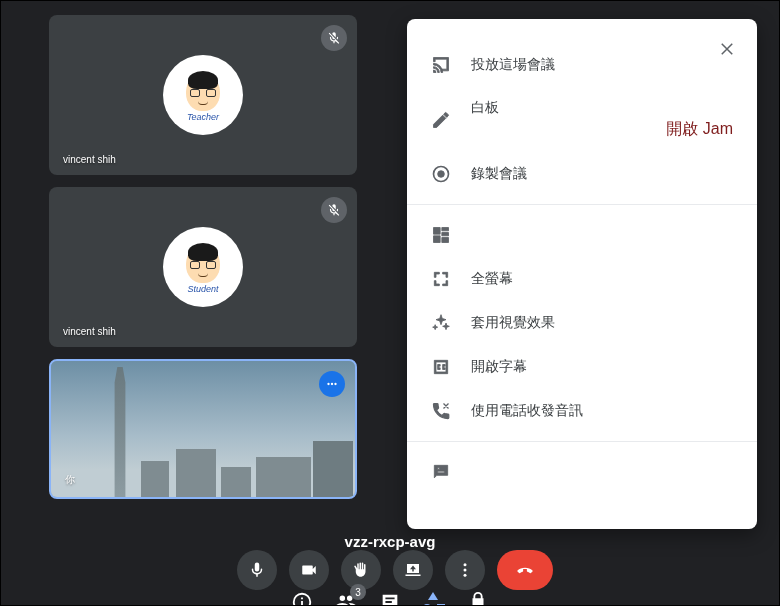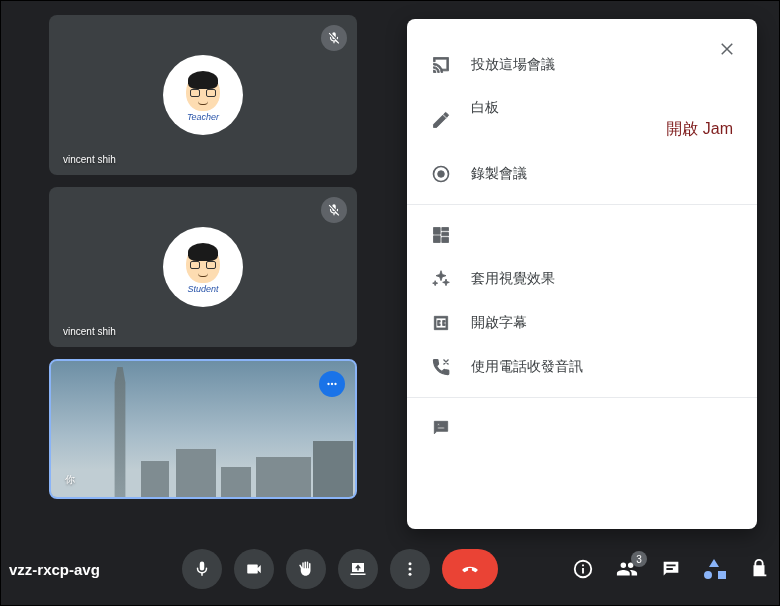--- a/index.html
+++ b/index.html
@@ -112,21 +112,22 @@
   .menu-item .mi-text { flex:1; color:#3c4043; font-size:14px; }
   .menu-item .mi-sub { font-size:16px; color:#7f1d1d; margin-top:2px;text-align:right; }
   .menu-divider { height:1px; background:#e8eaed; margin:8px 0; }
 
   .bottom-bar {
     position: absolute;
     left:0; right:0; bottom:0;
     height: 72px;
     display: flex;
     align-items: center;
-    padding: 0 8px;
+    padding: 0 29px;
+    flex-direction: column;
   }
   .meeting-code {
     color:#fff; font-size:15px; font-weight:600;
     flex: 0 0 auto;
   }
   .controls {
     flex:1;
     display:flex;
     justify-content:center;
     gap:12px;
@@ -258,20 +259,28 @@
       <div class="menu-item">
         <div class="mi-icon">
           <svg viewBox="0 0 24 24">
             <path fill="#5f6368" d="M3 3h8v8H3V3zm10 0h8v4h-8V3zm0 6h8v4h-8V9zM3 13h8v8H3v-8zm10 2h8v6h-8v-6z"></path>
           </svg>
         </div>
       </div>
       <div class="menu-item">
         <div class="mi-icon">
           <svg viewBox="0 0 24 24">
+            <path fill="#5f6368" d="M4 4h6v2H6v4H4V4zm10 0h6v6h-2V6h-4V4zM4 14h2v4h4v2H4v-6zm14 0h2v6h-6v-2h4v-4z"></path>
+          </svg>
+        </div>
+        <div class="mi-text">全螢幕</div>
+      </div>
+      <div class="menu-item">
+        <div class="mi-icon">
+          <svg viewBox="0 0 24 24">
             <path fill="#5f6368" d="M12 2l1.5 4.5L18 8l-4.5 1.5L12 14l-1.5-4.5L6 8l4.5-1.5L12 2zm6 10l1 3 3 1-3 1-1 3-1-3-3-1 3-1 1-3zM5 14l.8 2.2L8 17l-2.2.8L5 20l-.8-2.2L2 17l2.2-.8L5 14z"></path>
           </svg>
         </div>
         <div class="mi-text">套用視覺效果</div>
       </div>
       <div class="menu-item">
         <div class="mi-icon">
           <svg viewBox="0 0 24 24">
             <path fill="#5f6368" d="M4 4h16v16H4V4zm2 2v12h12V6H6zm2 3h3v2H9v2h2v2H8V9zm6 0h3v2h-2v2h2v2h-3V9z"></path>
           </svg>

